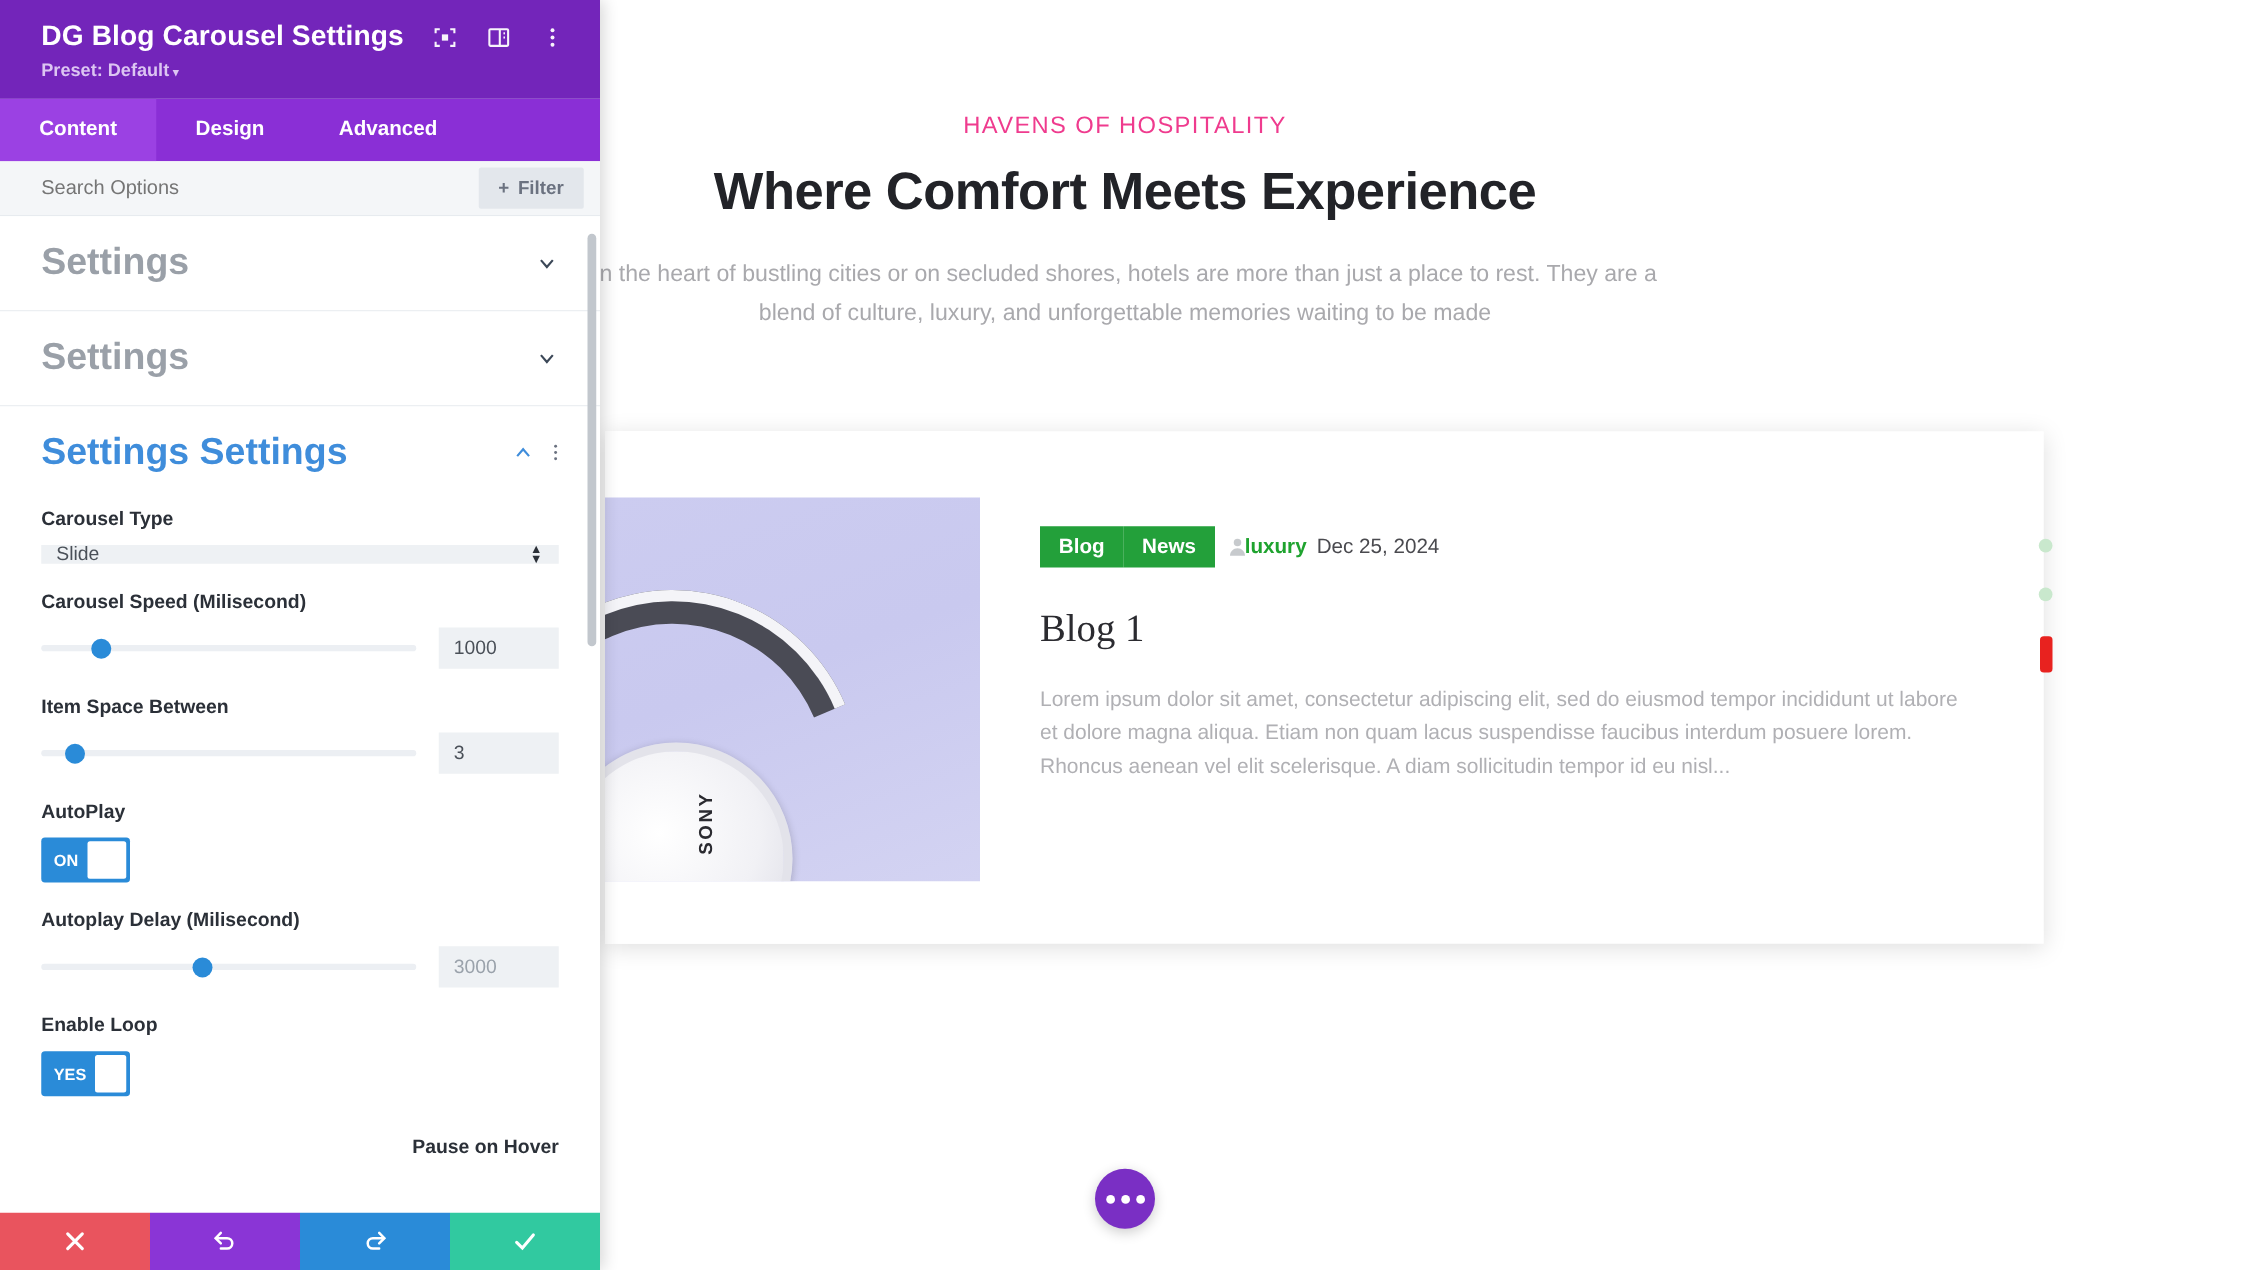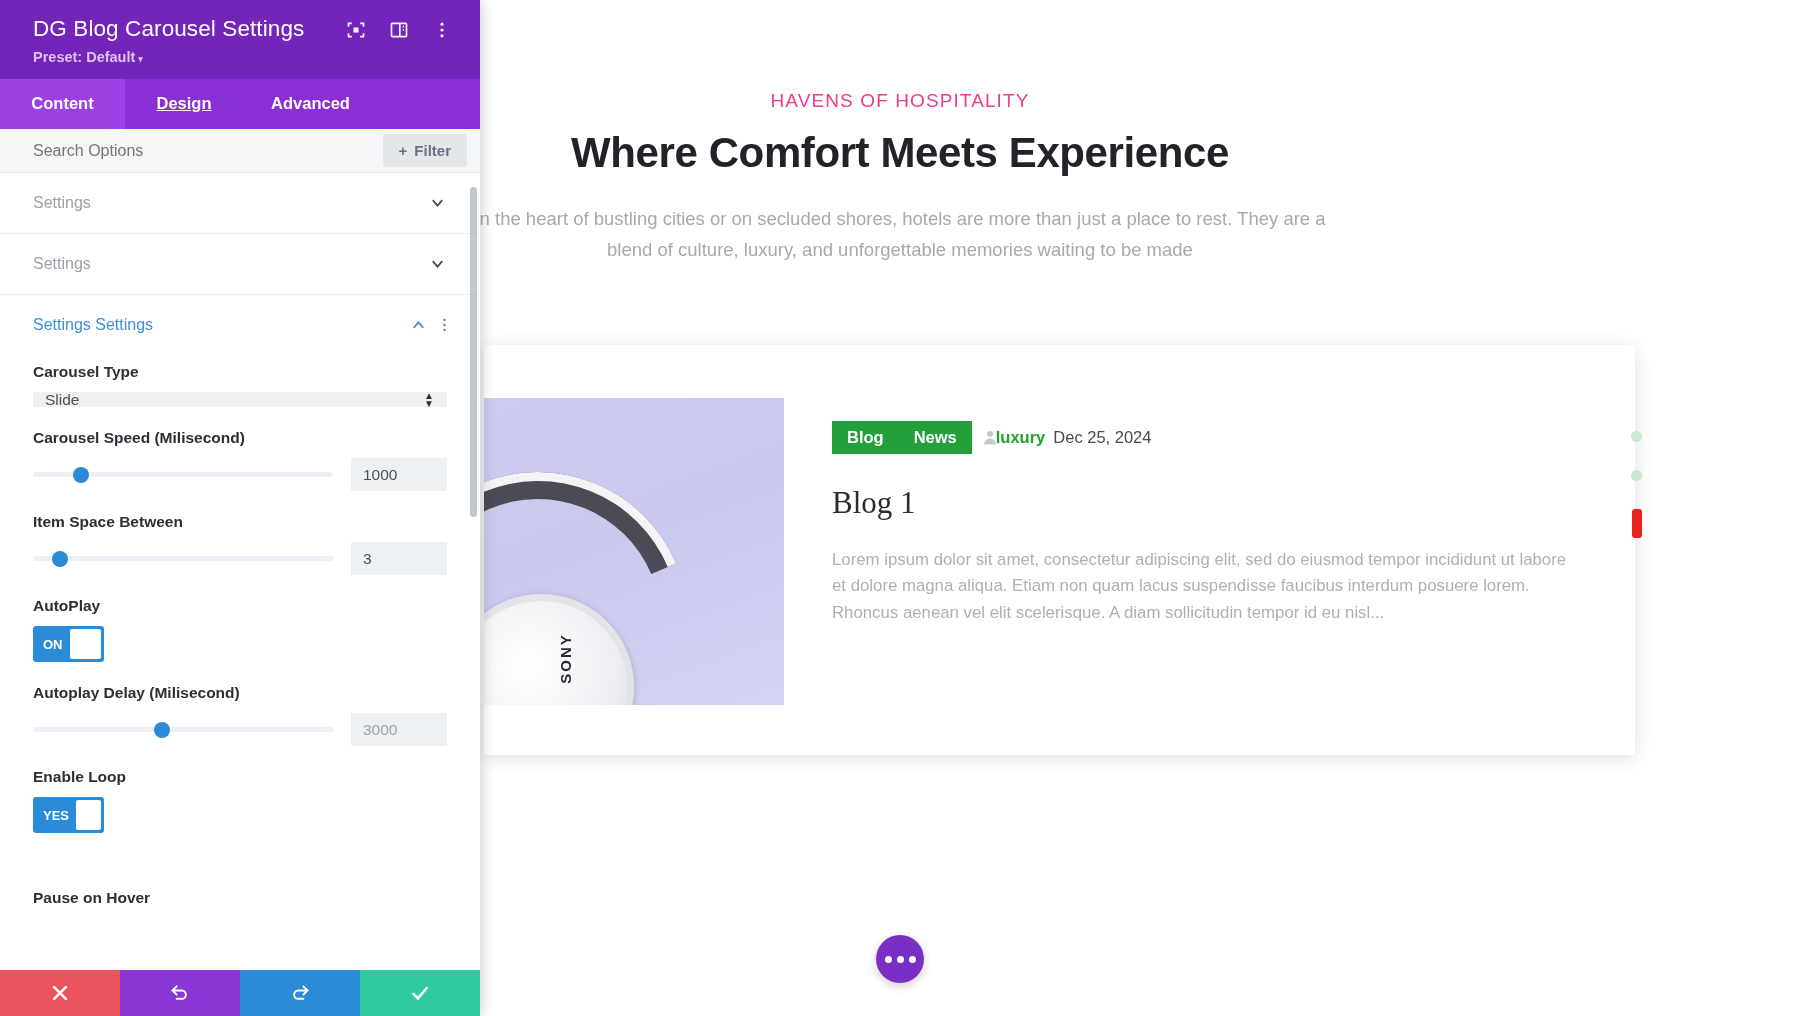--- a/index.html
+++ b/index.html
@@ -128,40 +128,40 @@
   #panel {
     position:absolute; left:0; top:0; width:480px; height:1016px;
     background:#ffffff;
     box-shadow:3px 0 12px rgba(0,0,0,0.16);
     display:flex; flex-direction:column; overflow:hidden;
   }
   .pnl-header {
     background:#7325ba; color:#fff; padding:16px 22px 14px 33px; flex:none;
     position:relative;
   }
-  .pnl-title { font-size:22.5px; font-weight:normal; letter-spacing:.1px; }
+  .pnl-title { font-size:22.5px; font-weight:bold; letter-spacing:.1px; }
   .pnl-preset {
     margin-top:7px; font-size:14.5px; font-weight:bold; color:#dcc5f2;
   }
   .caret-sm { font-size:9px; margin-left:3px; }
   .hdr-icons {
     position:absolute; right:28px; top:20px;
     display:flex; align-items:center; gap:23px;
   }
   .hdr-ic { width:20px; height:20px; opacity:.95; cursor:pointer; }
 
   .pnl-tabs {
     display:flex; background:#8a2fd6; flex:none;
   }
   .ptab {
     padding:15px 0 16px; font-size:16.5px; font-weight:bold; color:#ffffff;
     text-align:center; cursor:pointer;
   }
   .ptab.t1 { width:125px; }
-  .ptab.t2 { width:118px;text-decoration:underline; }
+  .ptab.t2 { width:118px; }
   .ptab.t3 { width:135px; }
   .ptab.active { background:#9b41e3; }
 
   .pnl-search {
     display:flex; align-items:center; background:#f4f6f8;
     border-bottom:1px solid #e7ebef; flex:none; position:relative;
     height:44px; padding-left:33px;
   }
   .pnl-search-input {
     flex:1; border:none; outline:none; background:transparent;
@@ -174,21 +174,21 @@
   }
 
   .pnl-scroll {
     flex:1; overflow:hidden; position:relative; background:#fff;
   }
   .acc-row {
     display:flex; align-items:center; justify-content:space-between;
     padding:20px 33px 21px; border-bottom:1px solid #eceff2;
     cursor:pointer;
   }
-  .acc-label { font-size:16px; color:#9aa0a8; font-weight:400; }
+  .acc-label { font-size:30px; color:#9aa0a8; font-weight:700; }
   .acc-label.open { color:#3f8ddb; }
   .chev { width:19px; height:19px; color:#3c4858; }
   .chev.blue { color:#3f8ddb; }
   .acc-dots { width:5px; margin-left:14px; }
 
   .group { padding:0 33px 20px; }
   .fld { margin-top:22px; }
   .fld-label {
     font-size:15.5px; font-weight:bold; color:#2b3038; margin-bottom:11px;
   }
@@ -221,21 +221,22 @@
     display:flex; align-items:center; padding:3px; cursor:pointer;
   }
   .toggle-txt {
     color:#fff; font-size:13px; font-weight:bold; padding:0 7px; flex:none;
   }
   .toggle-knob {
     flex:1; height:100%; background:#fff; border-radius:2px;
   }
   .cut-label {
     font-size:15.5px; font-weight:bold; color:#2b3038; padding:0 33px;
-    margin-top:36px;
+    margin-top:12px;
+    text-align:right;
   }
   
   .pnl-sbar {
     position:absolute; right:3px; top:0; width:7px; height:100%;
     background:transparent;
   }
   .pnl-thumb {
     position:absolute; left:0; top:14px; width:7px; height:330px;
     background:#c2c7cd; border-radius:4px;
   }

